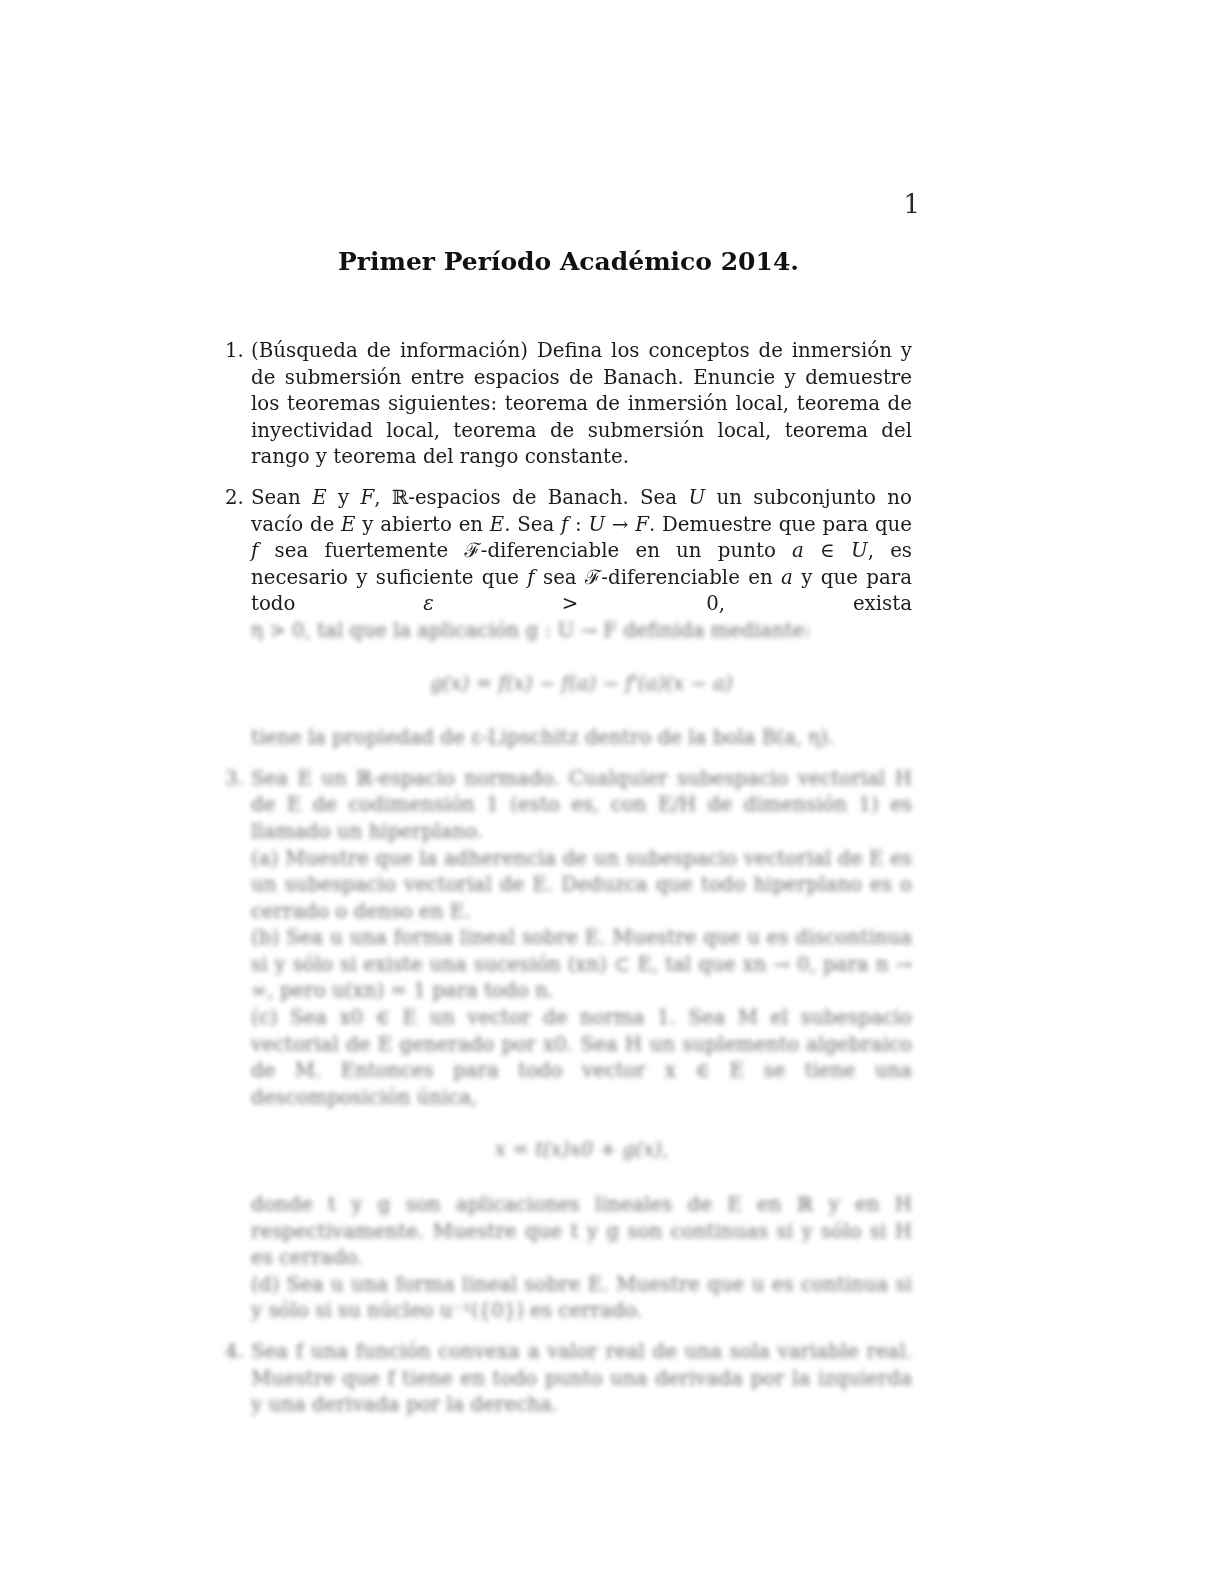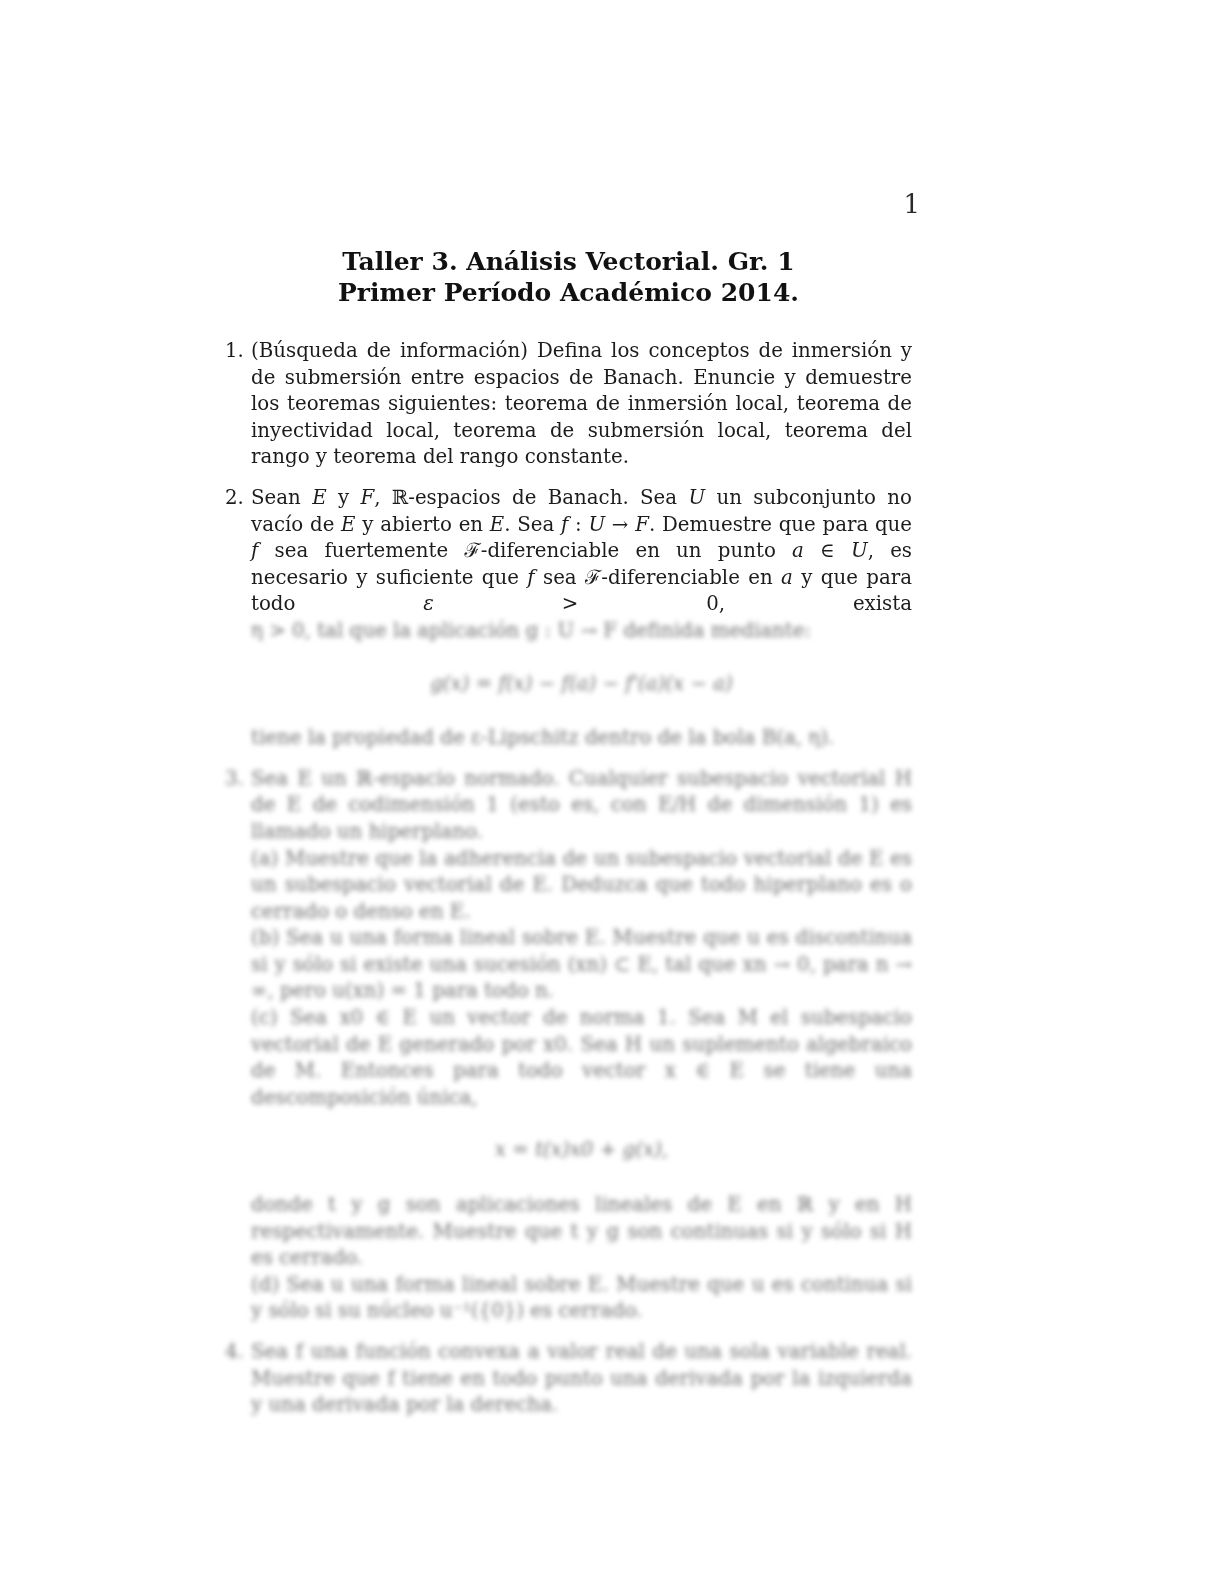--- a/index.html
+++ b/index.html
@@ -38,21 +38,20 @@
   .seg-rm{font-style:normal;}
 </style>
 </head>
 <body>
 
 <div class="page">
 
   <div class="pageno">1</div>
 
   <div class="doc-title">
-    <div>Taller 3. Análisis Vectorial. Gr. 1</div>
     <div>Primer Período Académico 2014.</div>
   </div>
 
   <div class="content">
 
     <div class="item">
       <span class="item-label">1.</span>
       <p>(Búsqueda de información) Defina los conceptos de inmersión y de submersión entre espacios de Banach. Enuncie y demuestre los teoremas siguientes: teorema de inmersión local, teorema de inyectividad local, teorema de submersión local, teorema del rango y teorema del rango constante.</p>
     </div>
 

